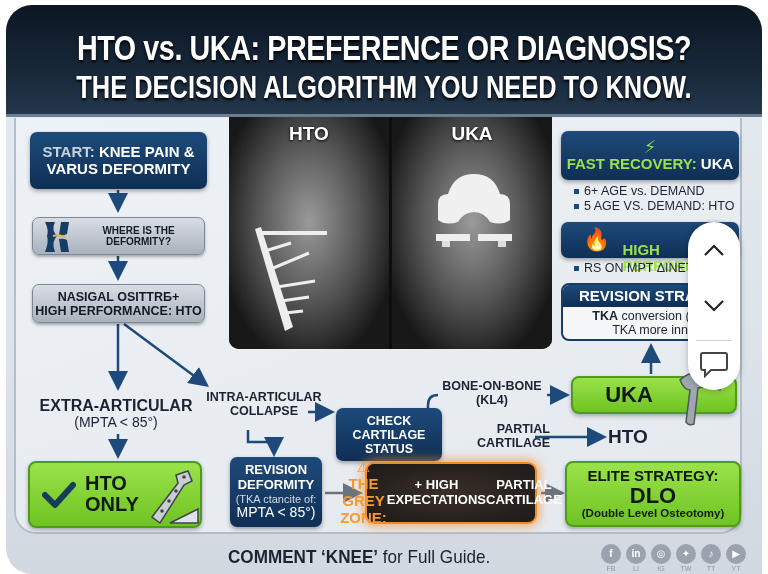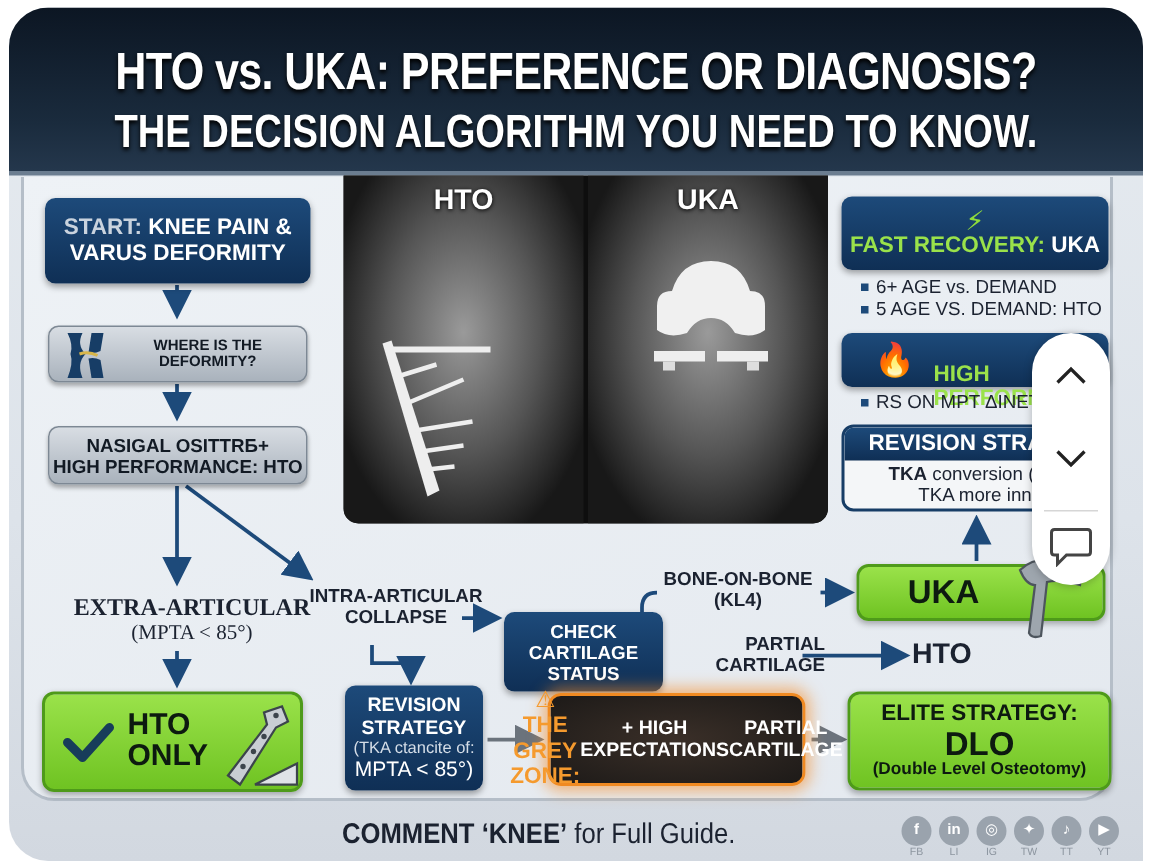--- a/index.html
+++ b/index.html
@@ -106,21 +106,21 @@
     <path d="M12 14 Q18 12 24 15" stroke="#d8b64a" stroke-width="2" fill="none"></path>
   </svg>
   <span style="display:block;width:110px;">WHERE IS THE DEFORMITY?</span>
 </div>
 
 <div class="box silver" style="left:32px;top:284px;width:173px;height:39px;font-size:12.5px;flex-direction:column;">
   <span>NASIGAL OSITTRБ+</span>
   <span>HIGH PERFORMANCE: HTO</span>
 </div>
 
-<div class="label" style="left:48px;top:397px;width:160px;font-family:Liberation Serif, serif;">
+<div class="label" style="left:36px;top:397px;width:160px;">
   <div style="font-size:16px;">EXTRA-ARTICULAR</div>
   <div style="font-size:14px;font-weight:normal;">(MPTA &lt; 85°)</div>
 </div>
 
 <div class="label" style="left:206px;top:391px;width:116px;font-size:12.5px;">
   <div>INTRA-ARTICULAR</div>
   <div>COLLAPSE</div>
 </div>
 
 <div class="box navy" style="left:336px;top:408px;width:106px;height:53px;font-size:12.5px;flex-direction:column;">
@@ -161,21 +161,21 @@
     <circle cx="36" cy="8" r="1.8" fill="#3c444c"></circle>
       <circle cx="28" cy="22" r="1.8" fill="#3c444c"></circle>
       <circle cx="21" cy="32" r="1.8" fill="#3c444c"></circle>
       <circle cx="14" cy="42" r="1.8" fill="#3c444c"></circle>
     <path d="M22 54 L50 40 L50 54z" fill="#dfe3e7" stroke="#3c444c" stroke-width="1.5"></path>
   </svg>
 </div>
 
 <div class="box navy" style="left:230px;top:457px;width:92px;height:70px;font-size:13px;flex-direction:column;">
   <span>REVISION</span>
-  <span>STRATEGY</span>
+  <span>DEFORMITY</span>
   <span style="font-weight:normal;font-size:11px;color:#d4dde7;">(TKA ctancite of:</span>
   <span style="font-weight:normal;font-size:14px;">MPTA &lt; 85°)</span>
 </div>
 
 <div class="box orange" style="left:365px;top:462px;width:172px;height:62px;flex-direction:row;">
   <div style="font-size:15px;color:#f59a2e;"><span>⚠</span> <span>THE GREY ZONE:</span></div>
   <div style="font-size:13px;">+ HIGH EXPECTATIONS</div>
   <div style="font-size:13px;">PARTIAL CARTILAGE</div>
 </div>
 

